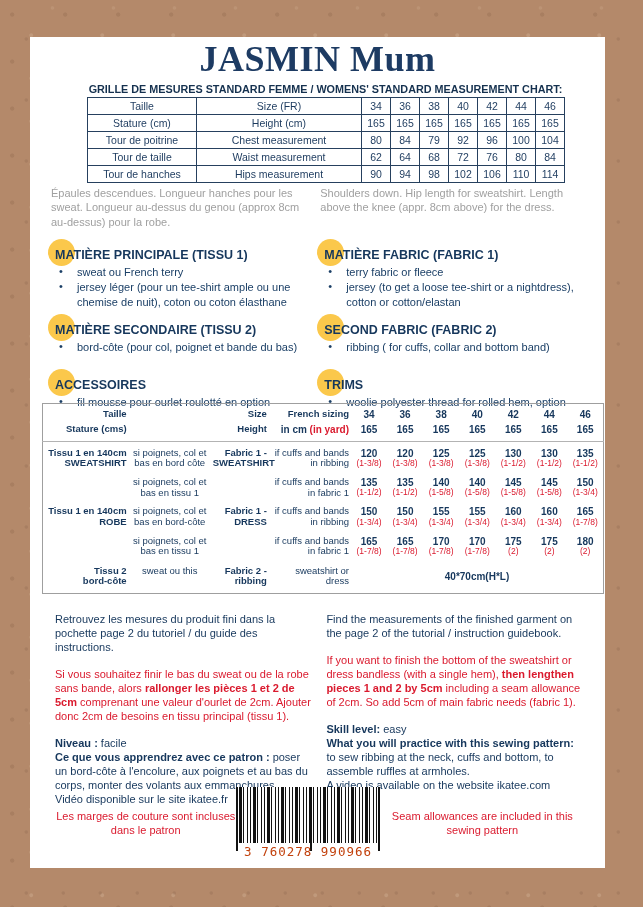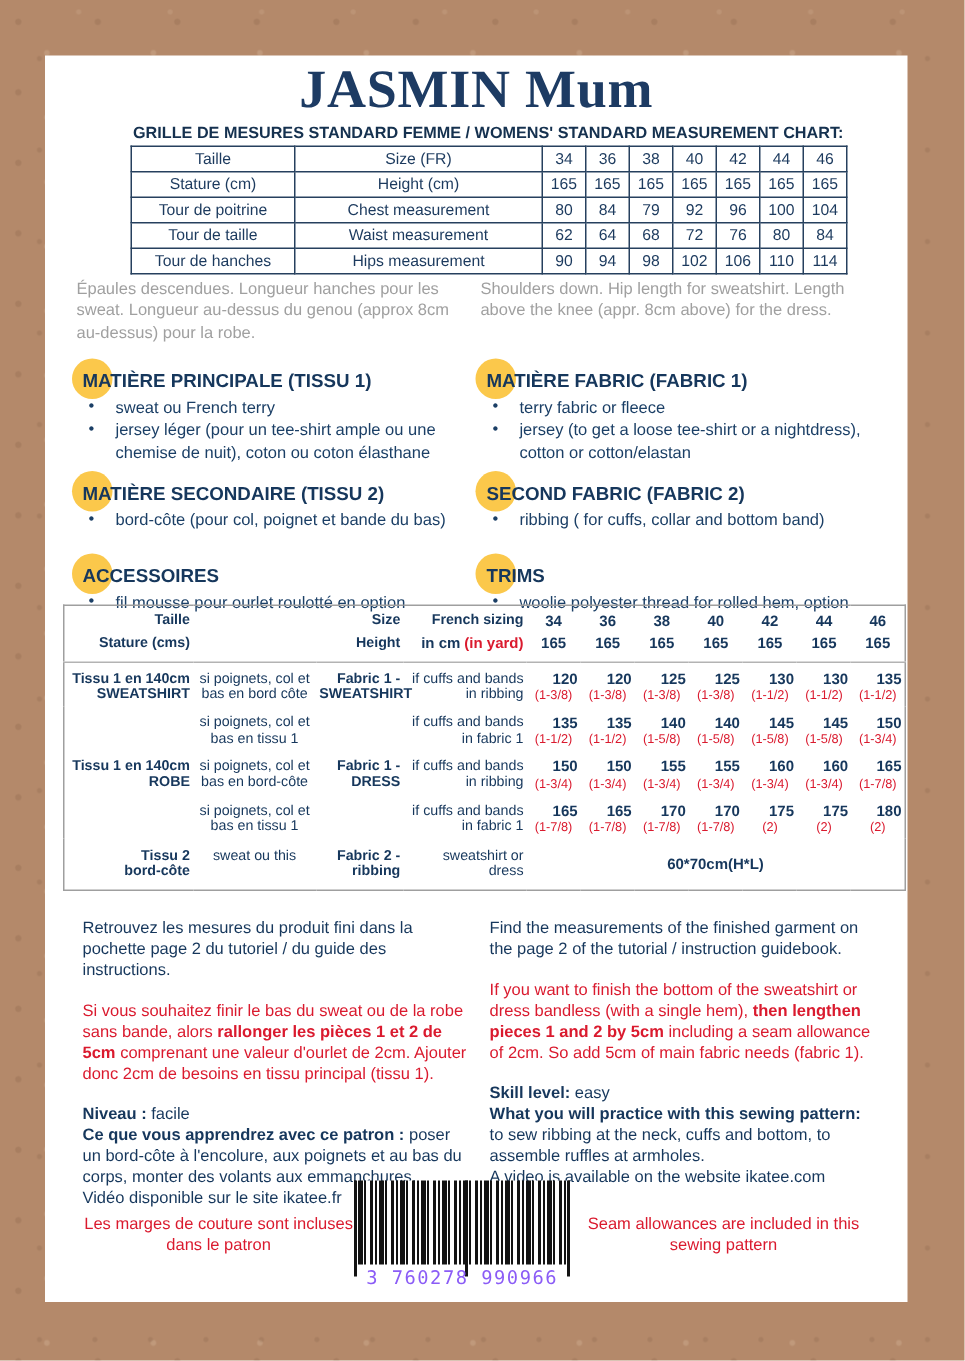--- a/index.html
+++ b/index.html
@@ -46,21 +46,21 @@
 
   .t2{position:absolute;top:366px;left:12px;border:1px solid #9f9f9f;border-collapse:collapse;color:#16375c;table-layout:fixed;width:562px;}
   .t2 td{padding:2px 2px;vertical-align:top;line-height:1.12;}
   .t2 .hb{font-weight:700;font-size:10px;}
   .t2 .hred{font-weight:700;font-size:10px;color:#da1a2e;}
   .t2 .c1{text-align:right;font-weight:700;font-size:9.5px;}
   .t2 .c2{text-align:center;font-size:9.5px;}
   .t2 .c3{text-align:right;font-weight:700;font-size:9.5px;}
   .t2 .c4{text-align:right;font-size:9.5px;}
   .t2 .cv{text-align:center;}
-  .t2 .cm{font-weight:700;font-size:10px;text-align:right;}
+  .t2 .cm{font-weight:700;font-size:10px;}
   .t2 .yd{color:#da1a2e;font-size:8.5px;}
   .t2 tr.h1 td{padding-top:5px;}
   .t2 tr.h2 td{border-bottom:1px solid #b3b3b3;padding-bottom:5px;}
   .t2 tr.body td{padding-top:6px;}
   .t2 tr.last td{padding-top:7px;padding-bottom:6px;}
   .t2 .span-val{text-align:center;font-weight:700;font-size:10px;vertical-align:middle;}
 
   .notes{position:absolute;top:576px;left:25px;width:530px;display:flex;justify-content:space-between;
     font-size:11px;line-height:1.27;color:#16375c;}
   .notes .col{width:48.8%;}
@@ -72,21 +72,21 @@
   .seam.en{width:215px;}
   .barcode{width:150px;text-align:center;position:relative;}
   .bars{height:56px;position:relative;
     background:repeating-linear-gradient(90deg,
       #131313 0px,#131313 1.5px,#fff 1.5px,#fff 3px,
       #131313 3px,#131313 6px,#fff 6px,#fff 7px,
       #131313 7px,#131313 8px,#fff 8px,#fff 11px,
       #131313 11px,#131313 12.5px,#fff 12.5px,#fff 14px);}
   .guard{position:absolute;top:0;width:2px;height:64px;background:#131313;}
   .g-l{left:0;} .g-m{left:74px;} .g-r{right:0;}
-  .bc-num{position:relative;font-family:"DejaVu Sans Mono",monospace;font-size:12.5px;color:#8b5cf6;
+  .bc-num{position:relative;font-family:"DejaVu Sans Mono",monospace;font-size:12.5px;color:#c2410c;
     letter-spacing:1px;margin-top:1px;}
 </style>
 </head>
 <body>
 
 <div class="page">
 
   <div class="title">JASMIN Mum</div>
   <div class="subtitle">GRILLE DE MESURES STANDARD FEMME / WOMENS' STANDARD MEASUREMENT CHART:</div>
 
@@ -411,21 +411,21 @@
         <td class="c1">
             <div>Tissu 2</div>
             <div>bord-côte</div>
           </td>
         <td class="c2">sweat ou this</td>
         <td class="c3">
             <div>Fabric 2 -</div>
             <div>ribbing</div>
           </td>
         <td class="c4">sweatshirt or dress</td>
-        <td class="span-val" colspan="7">60*70cm(H*L)</td>
+        <td class="span-val" colspan="7">40*70cm(H*L)</td>
       </tr>
     </tbody>
   </table>
 
   <div class="notes">
     <div class="col">
       <p>Retrouvez les mesures du produit fini dans la pochette page 2 du tutoriel / du guide des instructions.</p>
       <p class="red"><span>Si vous souhaitez finir le bas du sweat ou de la robe sans bande, alors </span><span class="b">rallonger les pièces 1 et 2 de 5cm</span><span> comprenant une valeur d'ourlet de 2cm. Ajouter donc 2cm de besoins en tissu principal (tissu 1).</span></p>
       <p>
         <span class="b">Niveau :</span><span> facile</span><br>

